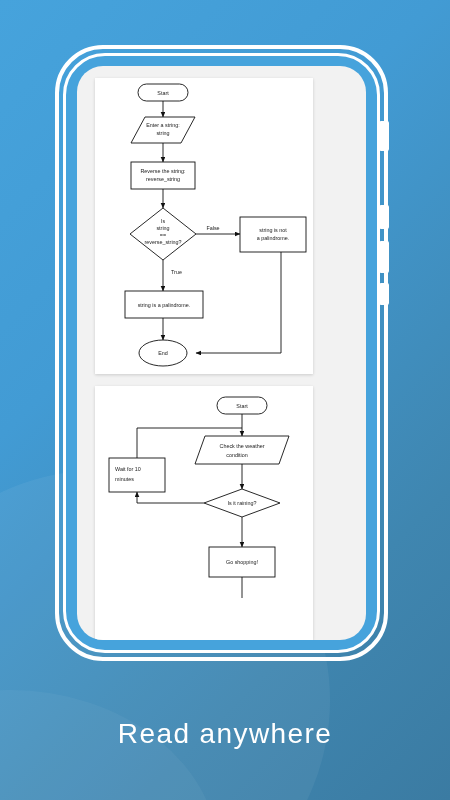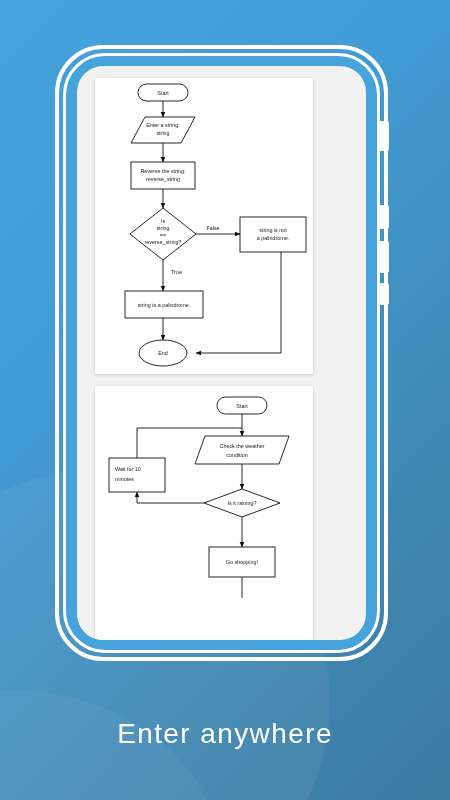--- a/index.html
+++ b/index.html
@@ -192,13 +192,13 @@
 
           <text x="147" y="178">Go shopping!</text>
         </g>
       </svg>
       </div>
     </div>
 
   </div>
 </div>
 
-<div class="tagline">Enter anywhere</div>
+<div class="tagline">Read anywhere</div>
 
 </body></html>

